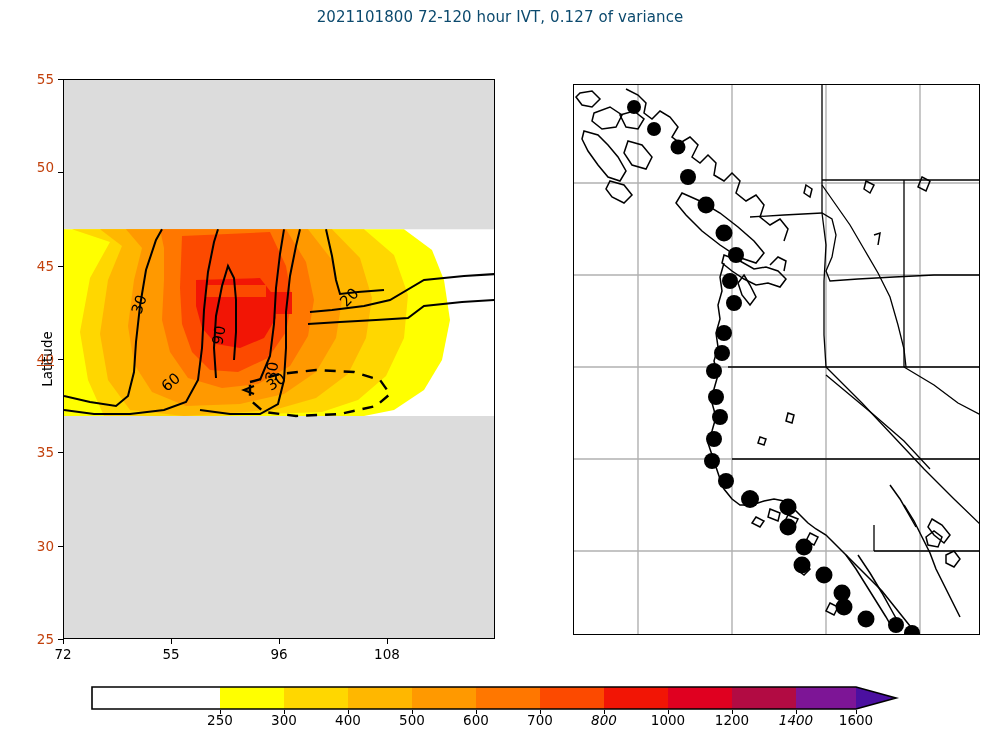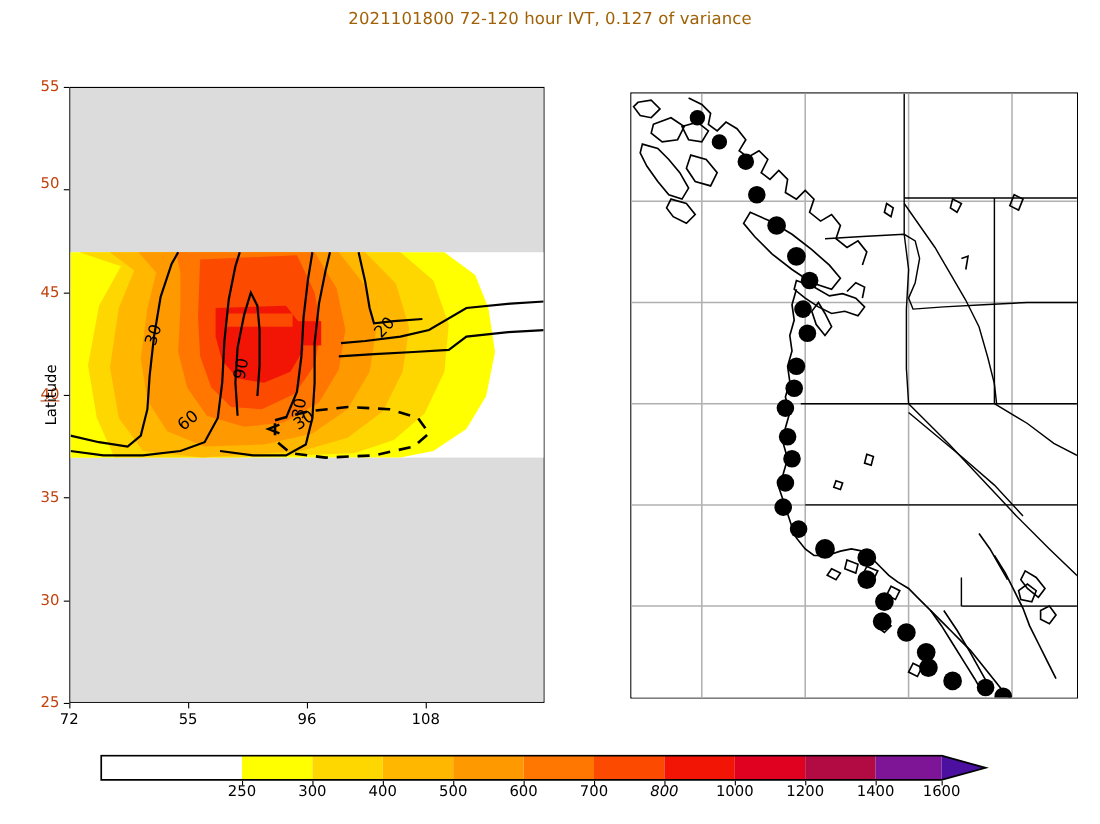--- a/index.html
+++ b/index.html
@@ -16,21 +16,21 @@
     position: absolute;
     left: 0; top: 0;
     width: 1000px; height: 749px;
   }
   .fig-title {
     position: absolute;
     left: 0; top: 8px;
     width: 1000px;
     text-align: center;
     font-size: 15px;
-    color: #a16207;
+    color: #0c4a6e;
     letter-spacing: 0.1px;
   }
   
   #hov-panel {
     position: absolute;
     left: 63px; top: 79px;
     width: 432px; height: 560px;
   }
   #hov-frame {
     position: absolute;
@@ -395,18 +395,18 @@
     <div class="cbar-tick-label" style="left:385px;">600</div>
     <div class="cbar-tick-mark" style="left:449px;"></div>
     <div class="cbar-tick-label" style="left:449px;">700</div>
     <div class="cbar-tick-mark" style="left:513px;"></div>
     <div class="cbar-tick-label" style="left:513px;font-style:italic;">800</div>
     <div class="cbar-tick-mark" style="left:577px;"></div>
     <div class="cbar-tick-label" style="left:577px;">1000</div>
     <div class="cbar-tick-mark" style="left:641px;"></div>
     <div class="cbar-tick-label" style="left:641px;">1200</div>
     <div class="cbar-tick-mark" style="left:705px;"></div>
-    <div class="cbar-tick-label" style="left:705px;">1400</div>
+    <div class="cbar-tick-label" style="left:705px;font-style:italic;">1400</div>
     <div class="cbar-tick-mark" style="left:765px;"></div>
     <div class="cbar-tick-label" style="left:765px;">1600</div>
   </div>
 
 </div>
 
 </body></html>

